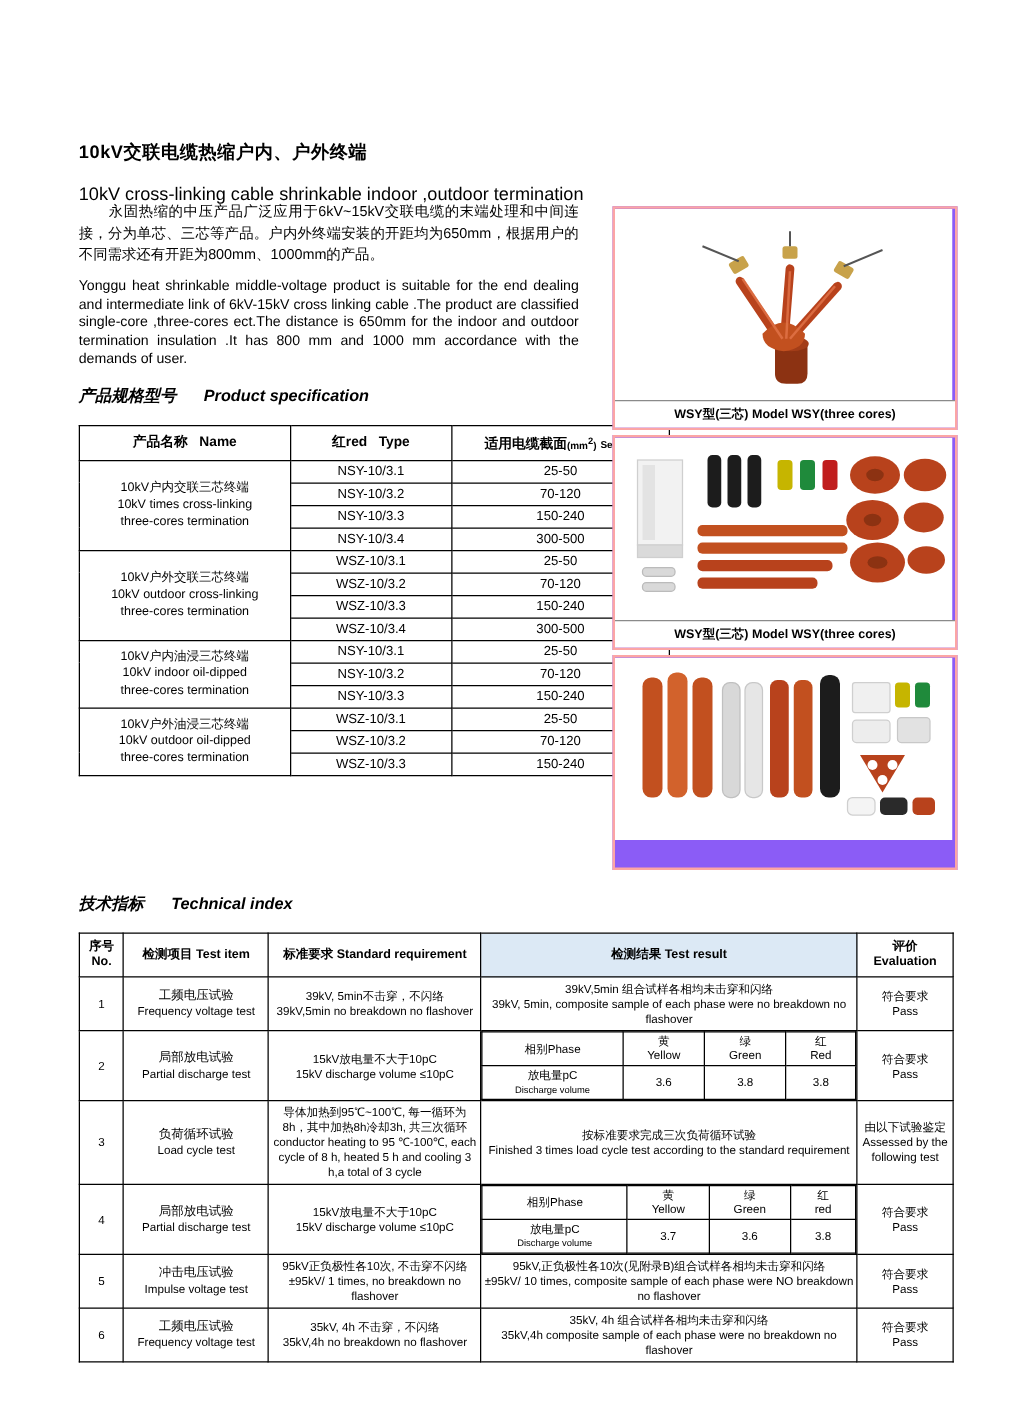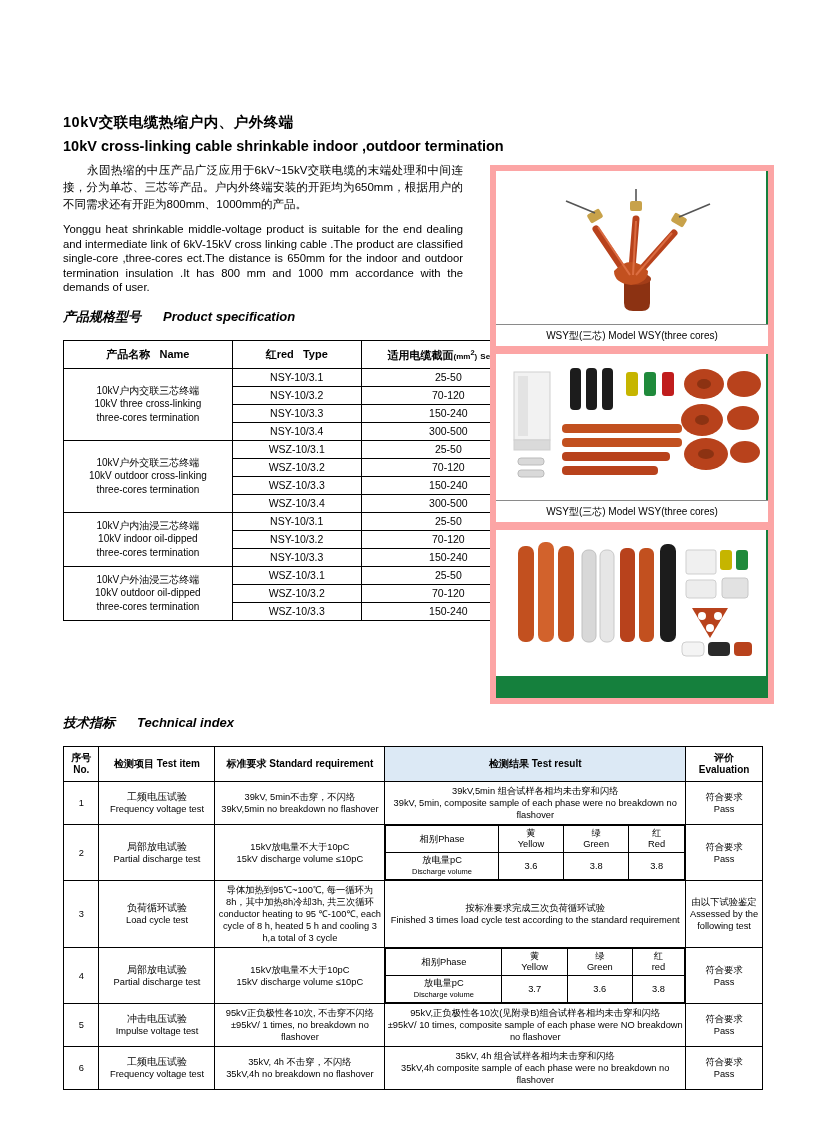--- a/index.html
+++ b/index.html
@@ -9,21 +9,21 @@
     font-family:"Liberation Sans", sans-serif;
     color:#000;
     position:relative;
     overflow:hidden;
   }
   .page{position:absolute;left:0;top:0;width:827px;height:1123px;}
 
   
   .title-block{position:absolute;left:63px;top:112px;width:520px;}
   .title-cn{font-size:14.5px;font-weight:bold;letter-spacing:.5px;line-height:20px;}
-  .title-en{font-size:14.5px;font-weight:bold;line-height:20px;margin-top:4px;}
+  .title-en{font-size:14.5px;font-weight:normal;line-height:20px;margin-top:14px;}
 
   
   .intro{position:absolute;left:63px;top:162px;width:400px;}
   .intro .cn{font-size:11.5px;line-height:17px;text-align:justify;text-indent:24px;}
   .intro .en{font-size:11.3px;line-height:14.5px;margin-top:9px;text-align:justify;}
 
   
   .sec-head{position:absolute;font-weight:bold;}
   .sec-head .cn{font-size:13px;}
   .sec-head .en{font-size:13px;margin-left:22px;}
@@ -43,21 +43,21 @@
   }
   .prod-table thead td{font-weight:bold;font-size:11px;padding:5px 3px;}
   .prod-table td.namecell{font-size:10px;line-height:13.5px;padding:3px 4px;}
   .col-name{width:146px;}
   .col-type{width:110px;}
   .col-sec{width:151px;}
   .sup{font-size:7.5px;vertical-align:super;}
   .sec-small{font-size:8px;}
 
   
-  .photo-panel{position:absolute;border:6px solid #fca5a5;background:#15803d;}
+  .photo-panel{position:absolute;border:2px solid #fca5a5;background:#8b5cf6;font-weight:bold;}
   .photo-cap{
     position:absolute;left:0;bottom:0;width:100%;
     border-top:1px solid #8a8a8a;
     font-size:10px;text-align:center;line-height:21px;height:21px;
     background:#fff;
   }
   #panel1{left:490px;top:165px;width:272px;height:175px;}
   #panel2{left:490px;top:348px;width:272px;height:168px;}
   #panel3{left:490px;top:524px;width:272px;height:168px;}
   .photo-art{position:absolute;left:0;top:0;right:0;bottom:21px;overflow:hidden;}
@@ -123,21 +123,21 @@
           <span>适用电缆截面</span><span class="sec-small">(<span>mm</span><span class="sup">2</span>)</span>
           <span class="sec-small">Section</span>
         </td>
       </tr>
     </thead>
     <tbody>
 
       <tr>
         <td class="namecell" rowspan="4">
           <span class="cn-line">10kV户内交联三芯终端</span>
-          <span class="en-line">10kV three cross-linking</span>
+          <span class="en-line">10kV times cross-linking</span>
           <span class="en-line">three-cores termination</span>
         </td>
         <td>NSY-10/3.1</td>
         <td>25-50</td>
       </tr>
       <tr>
         <td>NSY-10/3.2</td>
         <td>70-120</td>
       </tr>
       <tr>

